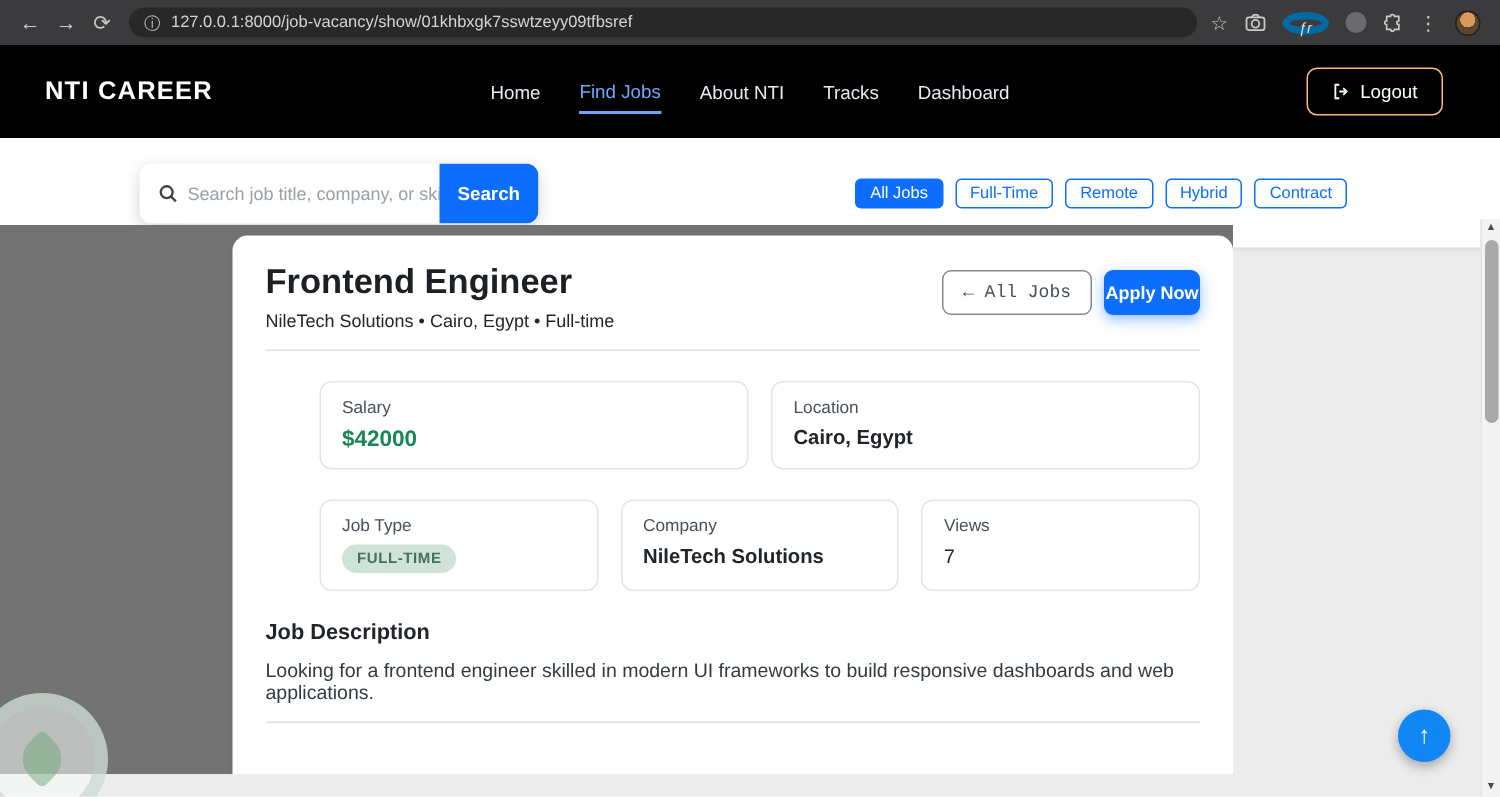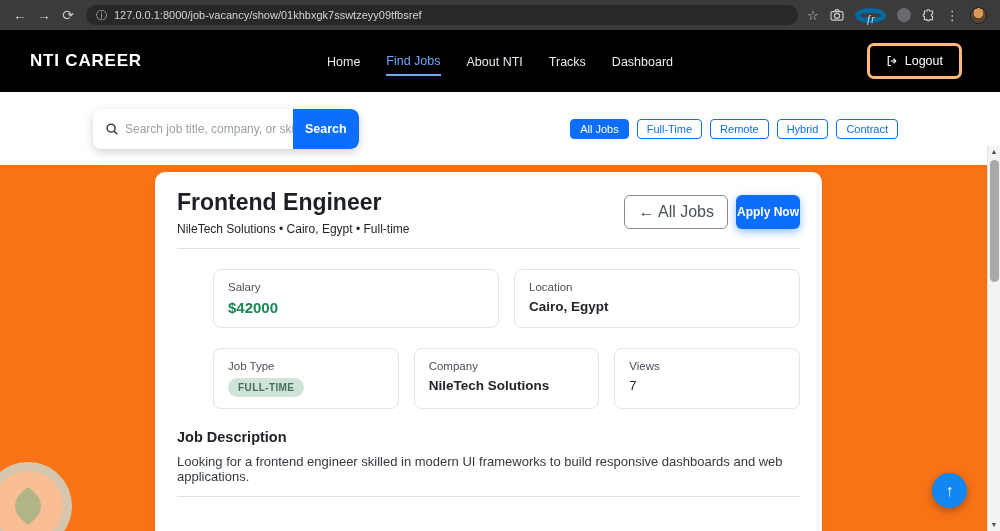--- a/index.html
+++ b/index.html
@@ -24,48 +24,48 @@
     background:radial-gradient(circle at 50% 35%, #d89a5a 0 40%, #5b4632 41%); border:1px solid #23201c; }
 
   
   .navbar { position:absolute; top:30px; left:0; width:1000px; height:62px; background:#000000;
     display:flex; align-items:center; padding:0 30px; }
   .brand { color:#ffffff; font-size:17px; font-weight:bold; letter-spacing:0.8px; cursor:pointer; }
   .nav-links { position:absolute; left:50%; transform:translateX(-50%); display:flex; gap:26px; align-items:center; }
   .nav-link { color:#e8ecf1; font-size:12.5px; cursor:pointer; padding:7px 0 6px; text-decoration:none; }
   .nav-link.active { color:#6ea8fe; border-bottom:2px solid #6ea8fe; }
   .logout-btn { margin-left:auto; margin-right:8px; display:flex; align-items:center; gap:7px;
-    background:transparent; border:3px solid #fdba74; color:#ffffff; font-size:12.5px;
+    background:transparent; border:1px solid #fdba74; color:#ffffff; font-size:12.5px;
     padding:8px 16px; border-radius:7px; cursor:pointer; font-family:inherit; }
 
   
   .search-section { position:absolute; top:92px; left:0; width:1000px; height:73px; background:#ffffff;
     display:flex; align-items:center; box-shadow:0 1px 3px rgba(0,0,0,0.10); }
   .search-group { margin-left:93px; display:flex; align-items:center; height:40px; background:#fff;
     border-radius:8px; box-shadow:0 3px 10px rgba(0,0,0,0.18); overflow:hidden; }
   .mag { padding:0 6px 0 12px; display:flex; align-items:center; }
   .search-input { border:none; outline:none; width:168px; font-size:12px; font-family:inherit; color:#333; height:100%; }
   .search-input::placeholder { color:#9aa0a6; }
   .search-btn { height:100%; background:#0d6efd; color:#fff; border:none; font-size:12.5px; font-weight:bold;
     padding:0 12px; border-radius:0 8px 8px 0; cursor:pointer; font-family:inherit; }
   .filters { margin-left:auto; margin-right:102px; display:flex; gap:8px; align-items:center; }
   .pill { font-size:11px; padding:3px 9px; border:1px solid #0d6efd; color:#0d6efd; background:#fff;
     border-radius:4px; cursor:pointer; font-family:inherit; }
   .pill.active { background:#0d6efd; color:#fff; }
 
   
-  .content { position:absolute; top:165px; left:0; width:1000px; height:366px; background:#f97316; overflow:hidden; }
+  .content { position:absolute; top:150px; left:0; width:822px; height:366px; background:#737373; overflow:hidden; }
   .job-card { position:absolute; left:155px; top:7px; width:667px; height:420px; background:#ffffff;
     border-radius:10px; box-shadow:0 1px 4px rgba(0,0,0,0.08); padding:18px 22px; }
   .job-header { display:flex; justify-content:space-between; align-items:flex-start; }
   .job-title { font-size:23px; font-weight:bold; color:#1c1f23; line-height:1.1; }
   .job-meta { font-size:12px; color:#212529; margin-top:7px; }
   .header-actions { display:flex; gap:8px; margin-top:5px; }
-  .btn-outline { border:1px solid #848b92; background:#fff; color:#4a5056; font-size:16px;
-    padding:7px 13px; border-radius:6px; cursor:pointer; font-family:Liberation Sans, sans-serif; }
+  .btn-outline { border:1px solid #848b92; background:#fff; color:#4a5056; font-size:12px;
+    padding:7px 13px; border-radius:6px; cursor:pointer; font-family:Liberation Mono, monospace; }
   .btn-primary { border:none; background:#0d6efd; color:#fff; font-size:12px; font-weight:bold;
     padding:7px 1px; border-radius:6px; cursor:pointer; box-shadow:0 3px 9px rgba(13,110,253,0.45); font-family:inherit; }
   .divider { border:none; border-top:1px solid #dde1e5; margin:12px 0 0; }
   .info-row { display:flex; gap:15px; margin-top:20px;margin-left:36px; }
   .info-box { flex:1; border:1px solid #e1e5e9; border-radius:8px; padding:11px 14px; background:#fff; }
   .info-label { font-size:11.5px; color:#49505a; }
   .info-value { font-size:13.5px; font-weight:bold; color:#212529; margin-top:6px; }
   .info-value.salary { color:#198754; font-size:15px; }
   .info-value.views { font-weight:normal; font-size:13px; }
   .badge { display:inline-block; margin-top:6px; background:#cfe3d8; color:#44705e; font-size:10px;

